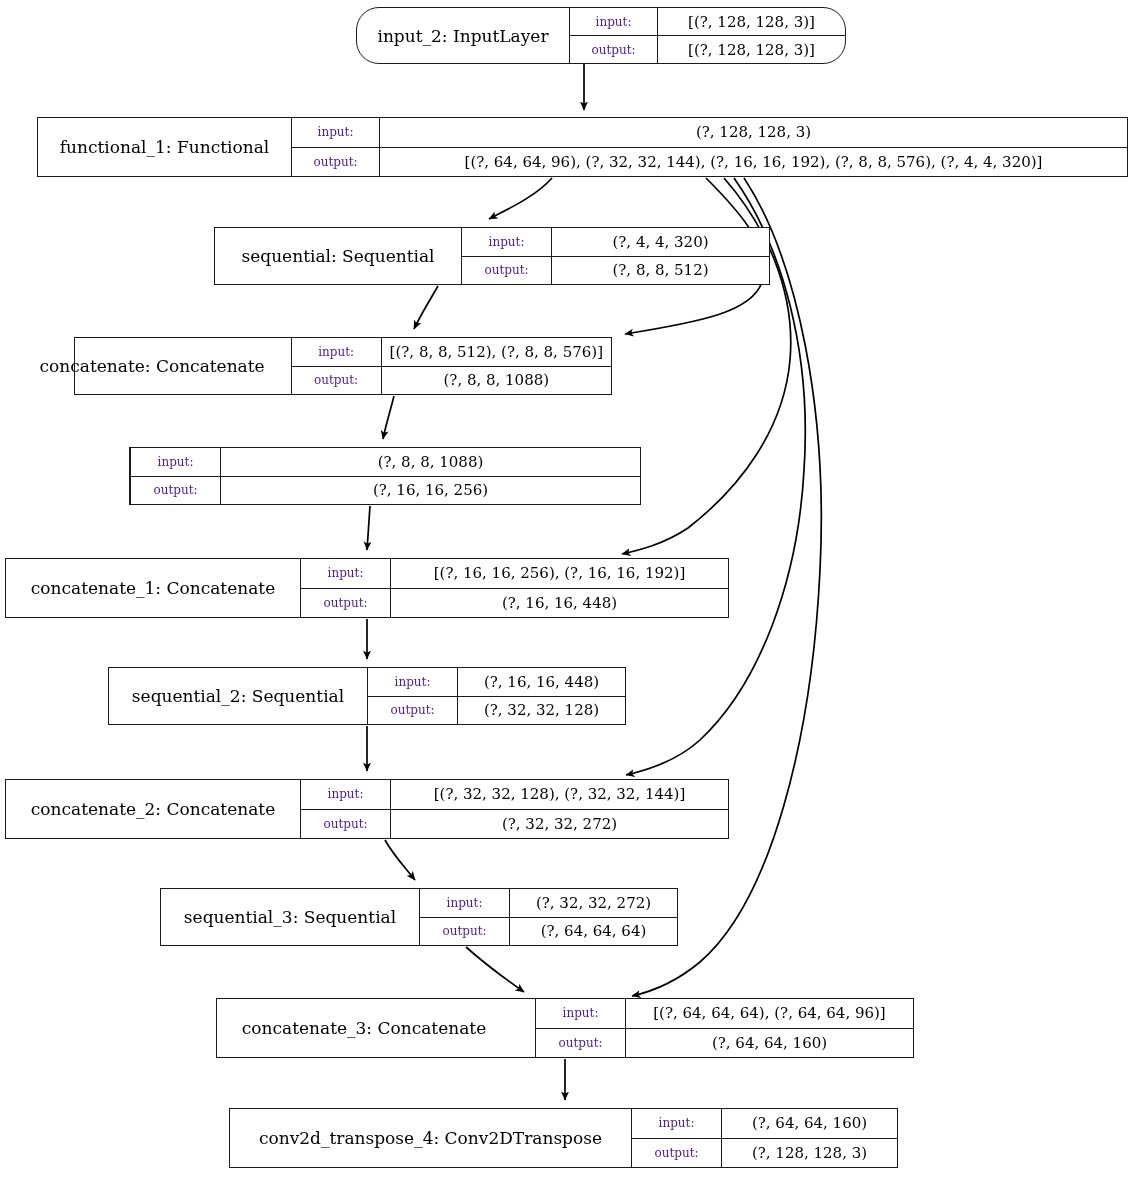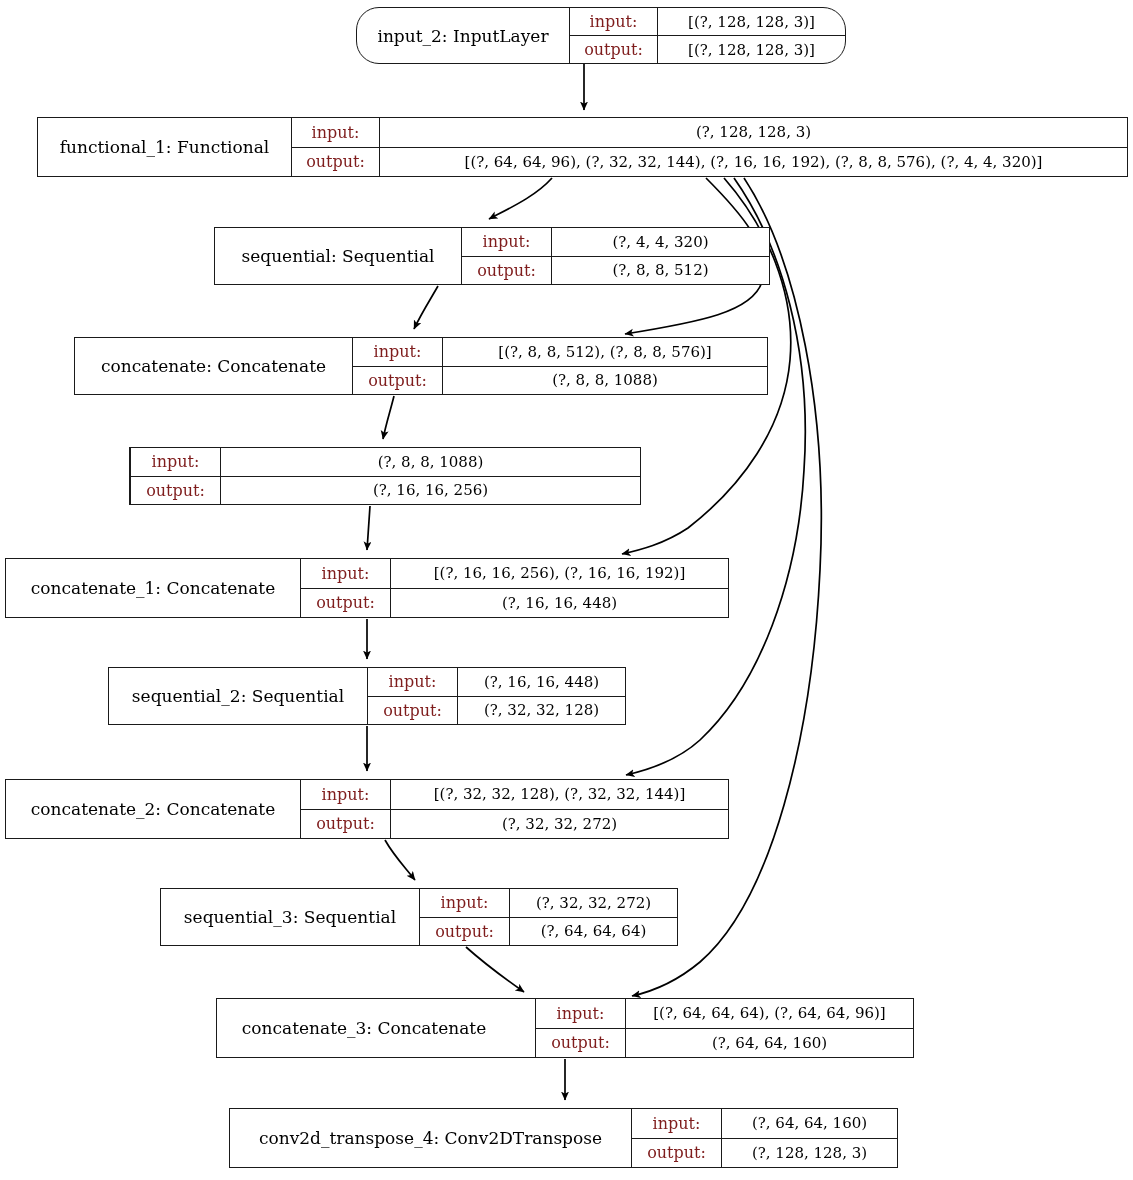--- a/index.html
+++ b/index.html
@@ -57,22 +57,22 @@
     box-sizing: border-box;
     min-height: 0;
   }
   .io-row.row-top {
     border-bottom: 1.4px solid #1a1a1a;
   }
   .io-label {
     display: flex;
     align-items: center;
     justify-content: center;
-    font-size: 16px;
-    color: #7f1d1d;
+    font-size: 12px;
+    color: #4c1d95;
     white-space: nowrap;
     padding: 0 9px;
     border-right: 1.4px solid #1a1a1a;
     box-sizing: border-box;
   }
   .io-value {
     display: flex;
     align-items: center;
     justify-content: center;
     font-size: 15px;
@@ -159,21 +159,21 @@
           <div class="io-row row-top">
             <div class="io-label" style="width: 90px; flex: 0 0 90px;">input:</div>
             <div class="io-value">(?, 4, 4, 320)</div>
           </div>
           <div class="io-row row-bottom">
             <div class="io-label" style="width: 90px; flex: 0 0 90px;">output:</div>
             <div class="io-value">(?, 8, 8, 512)</div>
           </div>
         </div>
       </div>
-      <div class="node" style="left: 74px; top: 337px; width: 694px; height: 58px; justify-content: flex-end;">
+      <div class="node" style="left: 74px; top: 337px; width: 538px; height: 58px; justify-content: flex-end;">
         <div class="node-name" style="width: 277px; flex: 0 0 277px;">concatenate: Concatenate</div>
         <div class="io-table">
           <div class="io-row row-top">
             <div class="io-label" style="width: 90px; flex: 0 0 90px;">input:</div>
             <div class="io-value">[(?, 8, 8, 512), (?, 8, 8, 576)]</div>
           </div>
           <div class="io-row row-bottom">
             <div class="io-label" style="width: 90px; flex: 0 0 90px;">output:</div>
             <div class="io-value">(?, 8, 8, 1088)</div>
           </div>

